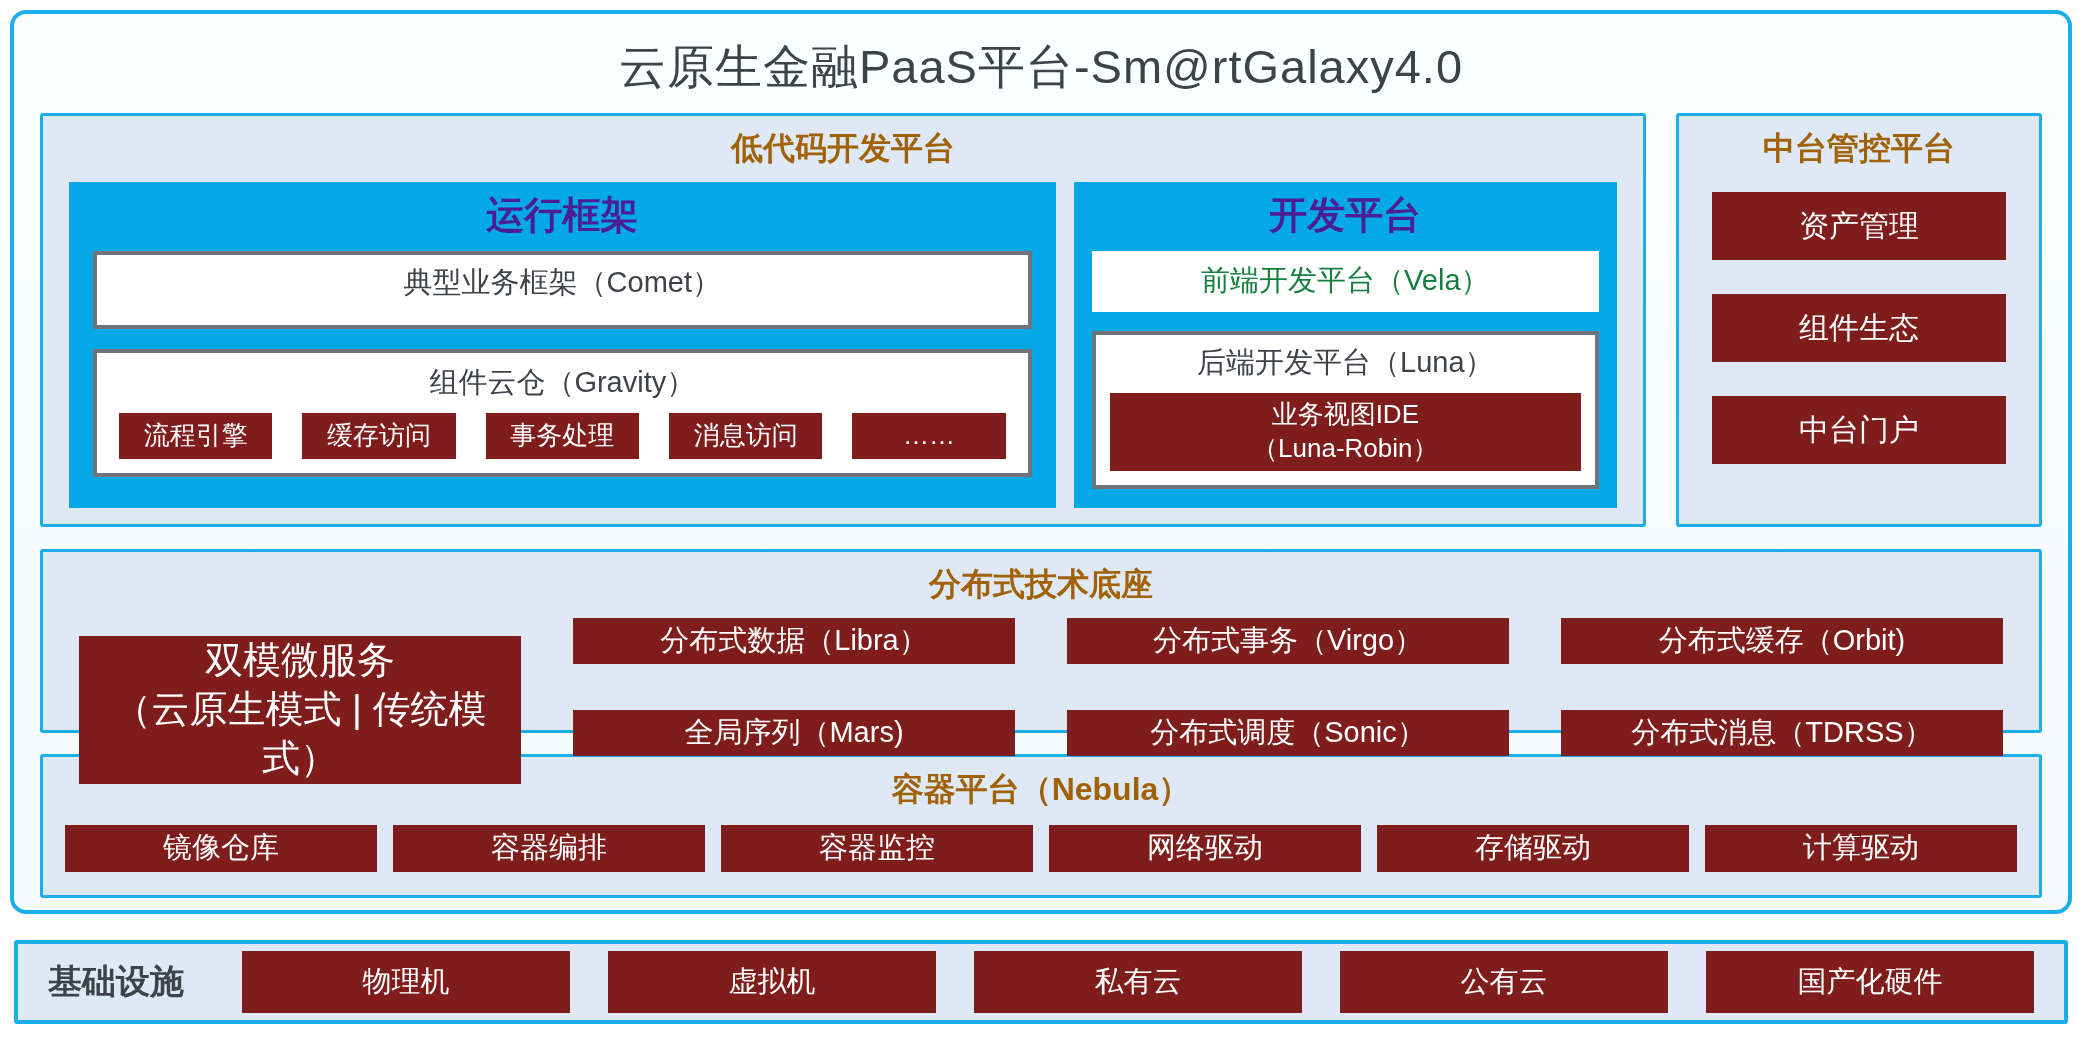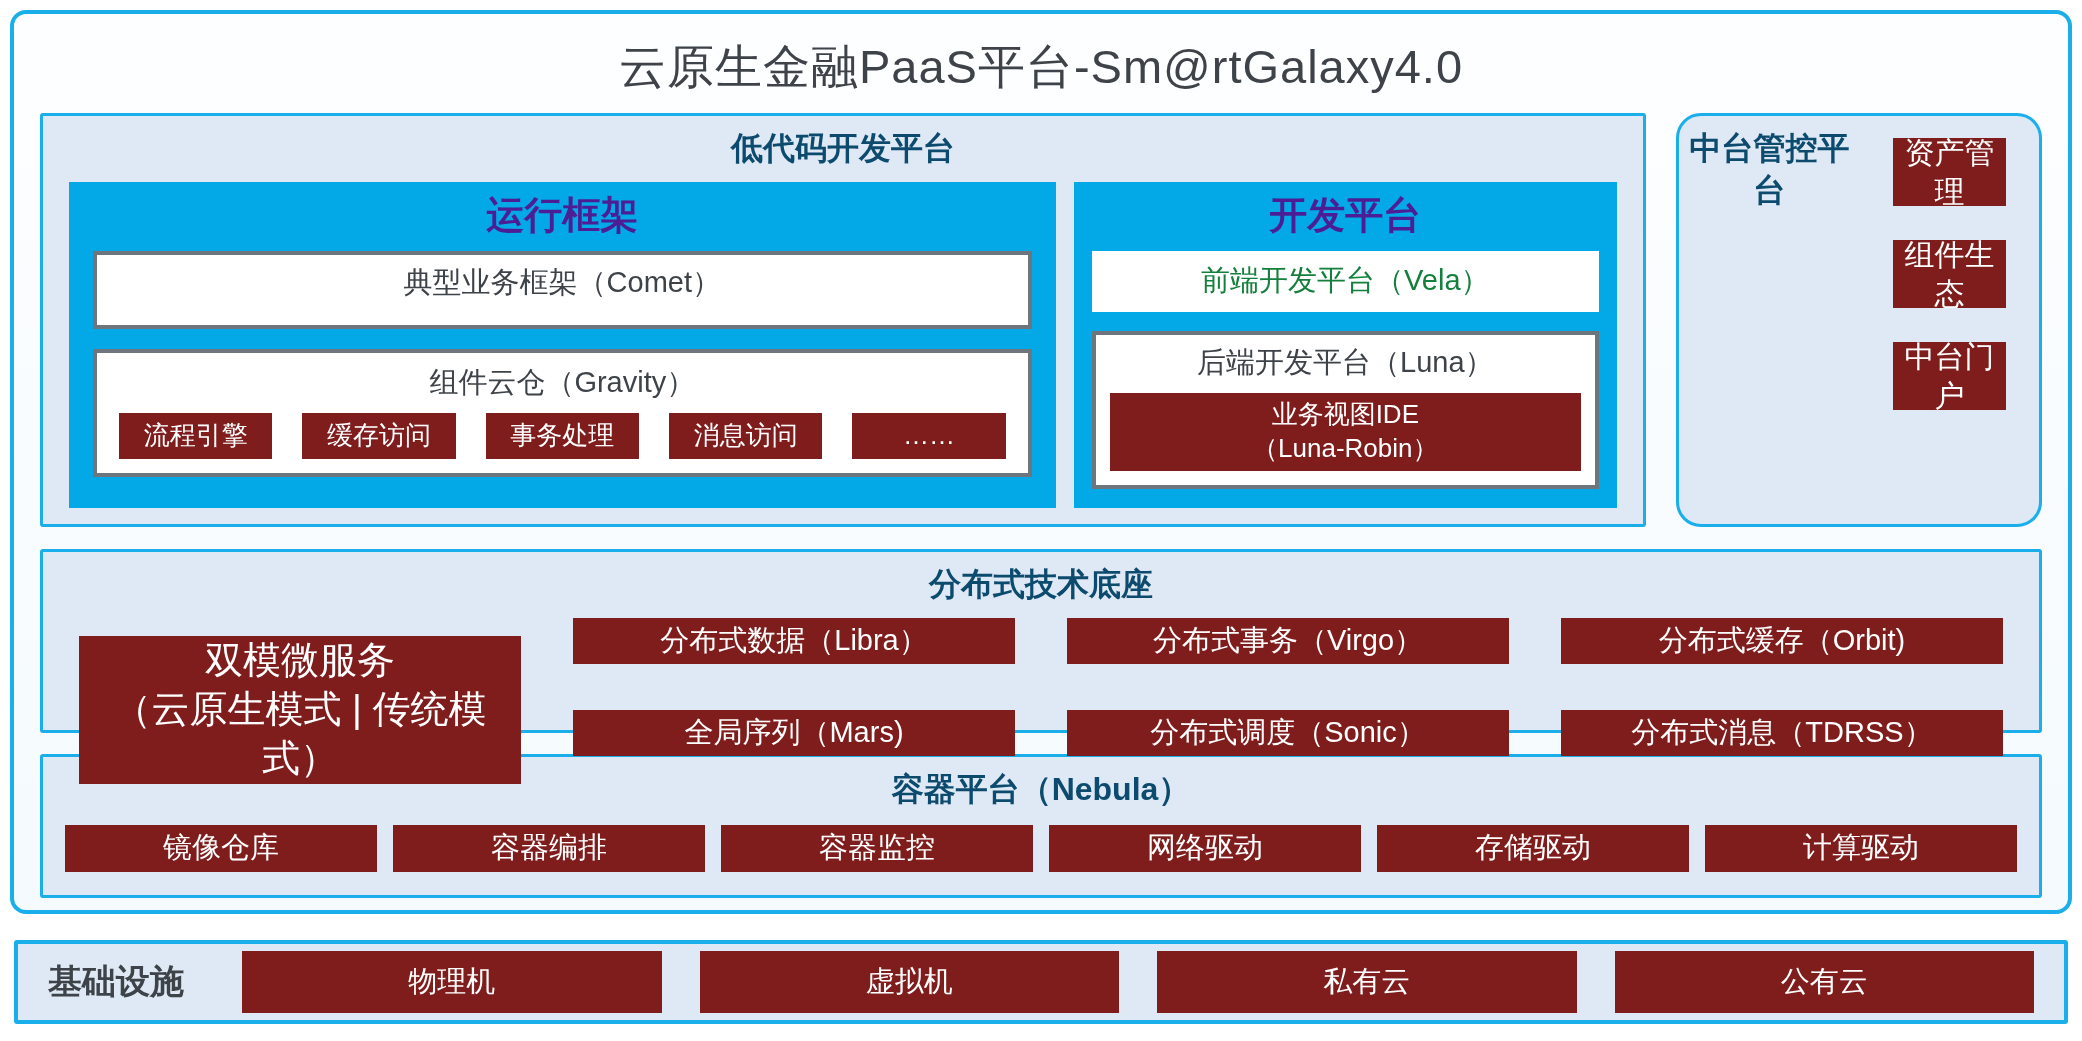--- a/index.html
+++ b/index.html
@@ -23,21 +23,21 @@
   .page-title {
     text-align: center; font-size: 47px; font-weight: 400;
     color: #3E4349; padding: 22px 0 14px 0; letter-spacing: 1px;
   }
 
   
   .panel {
     background: #DEE9F5; border: 3px solid #1AAEEA; border-radius: 3px;
   }
   .panel-h {
-    text-align: center; font-size: 32px; font-weight: 700; color: #0c4a6e;
+    text-align: center; font-size: 32px; font-weight: 700; color: #a16207;
     padding-top: 12px; line-height: 1.3;
   }
 
   
   .top-row { display: flex; gap: 30px; height: 414px; }
   .lowcode { flex: 1 1 auto; display: flex; flex-direction: column; }
   .lowcode-body { flex: 1; display: flex; gap: 18px; padding: 12px 26px 16px 26px; }
 
   .blue-panel { background: #03A8E6; display: flex; flex-direction: column; }
   .runtime { flex: 1.85; padding: 0 24px 16px 24px; }
@@ -69,21 +69,21 @@
   .vela-box {
     background: #ffffff; height: 61px; margin-bottom: 19px;
     display: flex; align-items: center; justify-content: center;
     font-size: 29px; font-weight: 500; color: #15803d;
   }
   .luna { padding: 0 14px 14px 14px; }
   .luna-row { gap: 18px; }
   .luna-row .chip { height: 78px; font-size: 26px; }
 
   
-  .midctrl { width: 366px; flex: 0 0 366px; display: flex; flex-direction: row; border-radius: 25px; }
+  .midctrl { width: 366px; flex: 0 0 366px; display: flex; flex-direction: column; }
   .mid-items { display: flex; flex-direction: column; gap: 34px; padding: 22px 33px 0 33px; }
   .mid-items .chip { height: 68px; font-size: 30px; flex: none; }
 
   
   .distributed { margin-top: 22px; height: 184px; }
   .dist-grid {
     display: grid; grid-template-columns: repeat(4, 1fr);
     column-gap: 52px; row-gap: 18px;
     padding: 12px 36px 0 36px;
   }
@@ -191,16 +191,17 @@
 
   </div>
 
   <section class="panel infra">
     <div class="infra-label">基础设施</div>
     <div class="chip-row infra-row">
         <div class="chip">物理机</div>
         <div class="chip">虚拟机</div>
         <div class="chip">私有云</div>
         <div class="chip">公有云</div>
+        <div class="chip">国产化硬件</div>
       </div>
   </section>
 
 </div>
 
 </body></html>

